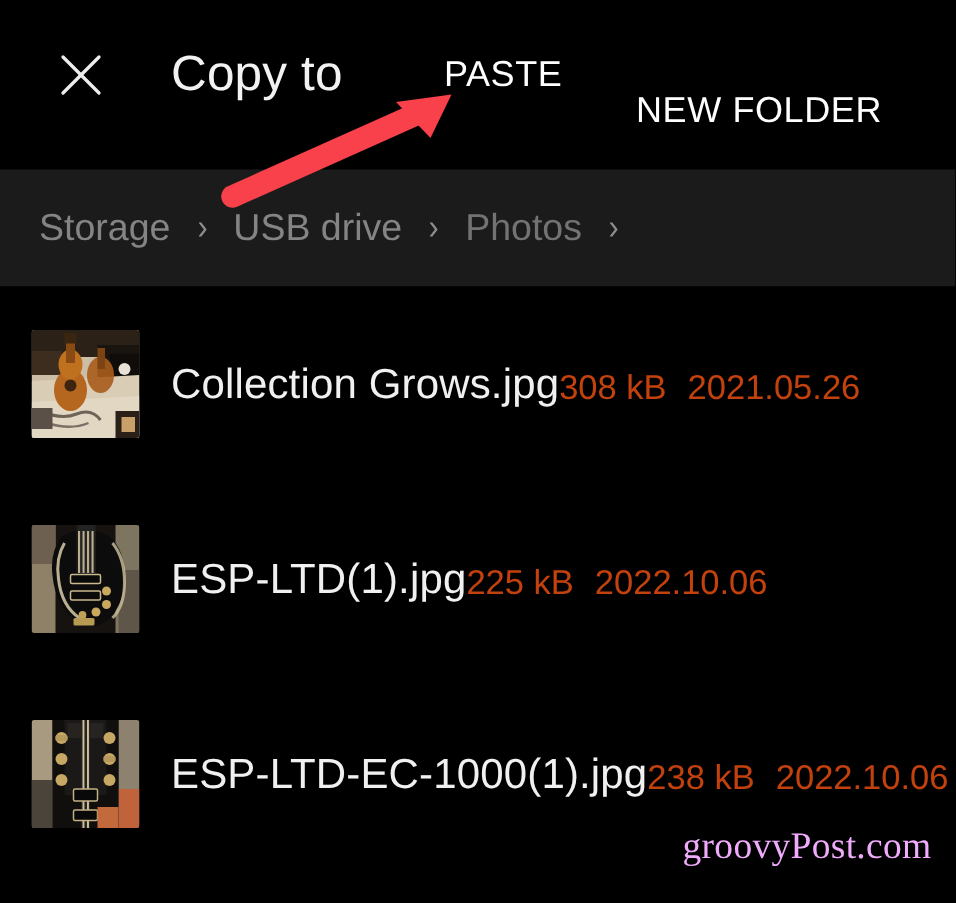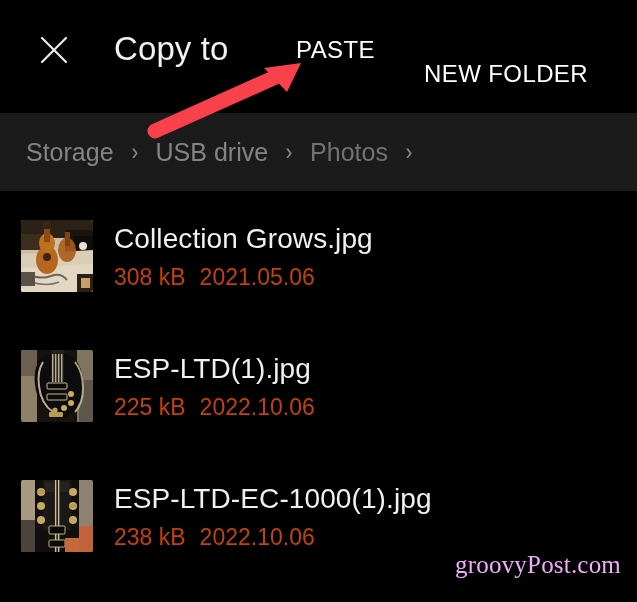--- a/index.html
+++ b/index.html
@@ -133,21 +133,21 @@
     border-radius: 2px;
     overflow: hidden;
     position: relative;
     background: #141414;
   }
   .thumb svg { display: block; width: 72px; height: 72px; }
 
   .file-info {
     margin-left: 21px;
     display: flex;
-    flex-direction: column;
+    flex-direction: row;
     justify-content: center;
     min-width: 0;
   }
   .file-name {
     font-size: 28px;
     line-height: 36px;
     color: #f0f0f0;
     white-space: nowrap;
     letter-spacing: 0.1px;
   }
@@ -239,21 +239,21 @@
           <path d="M10 62 q16 5 28 0" stroke="#7a7066" stroke-width="1.6" fill="none"></path>
           <rect x="0" y="52" width="14" height="14" fill="#5a5047"></rect>
           <rect x="56" y="54" width="16" height="18" fill="#2a2018"></rect>
           <rect x="60" y="58" width="9" height="10" fill="#c9a06a"></rect>
         </svg>
       </div>
       <div class="file-info">
         <div class="file-name">Collection Grows.jpg</div>
         <div class="file-meta">
           <span>308 kB</span>
-          <span>2021.05.06</span>
+          <span>2021.05.26</span>
         </div>
       </div>
     </div>
 
     <div class="file-row">
       <div class="thumb">
         <svg viewBox="0 0 72 72" aria-hidden="true">
           <rect x="0" y="0" width="72" height="72" fill="#15120f"></rect>
           <rect x="0" y="0" width="16" height="72" fill="#8f8068"></rect>
           <rect x="0" y="0" width="16" height="26" fill="#6d6050"></rect>

